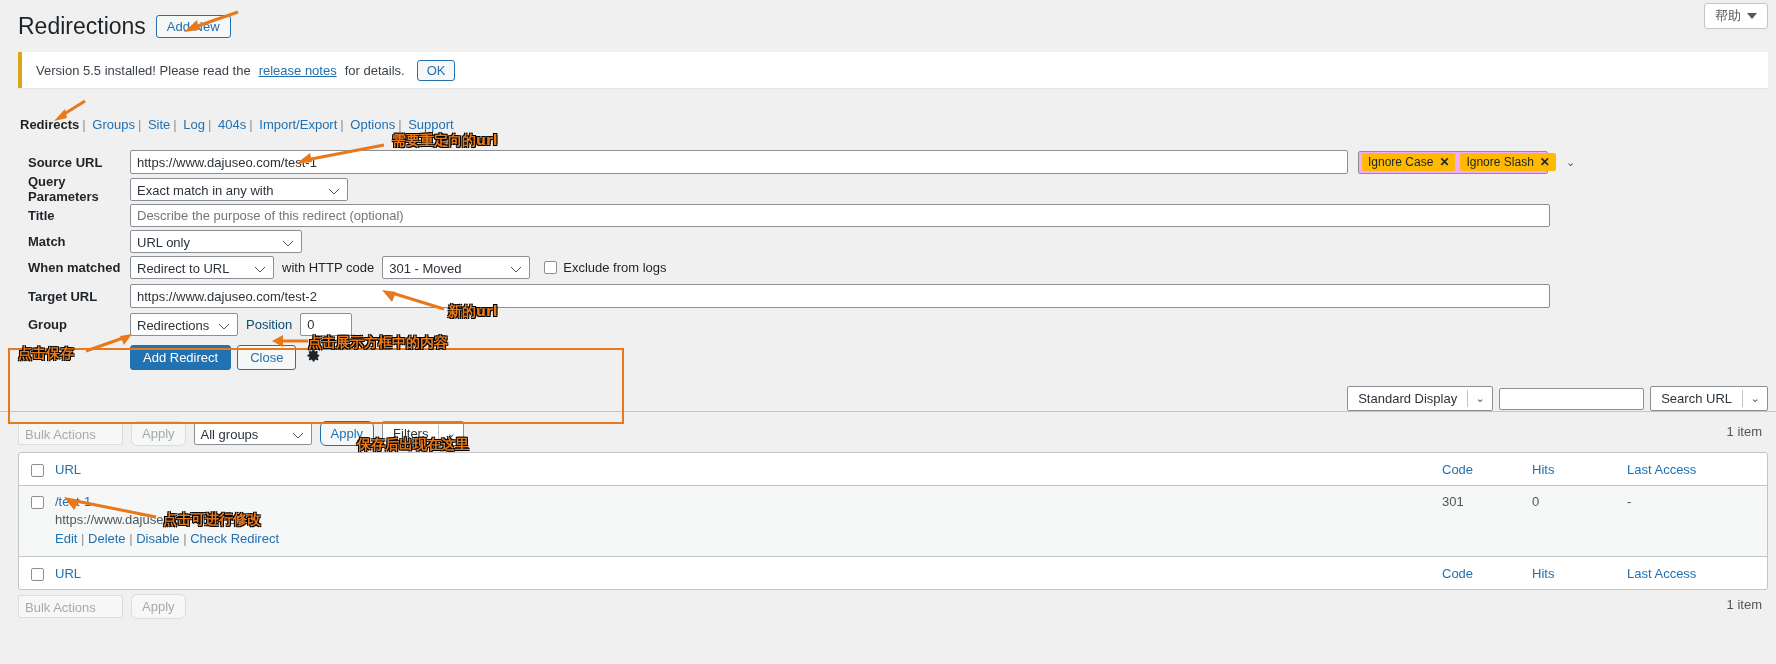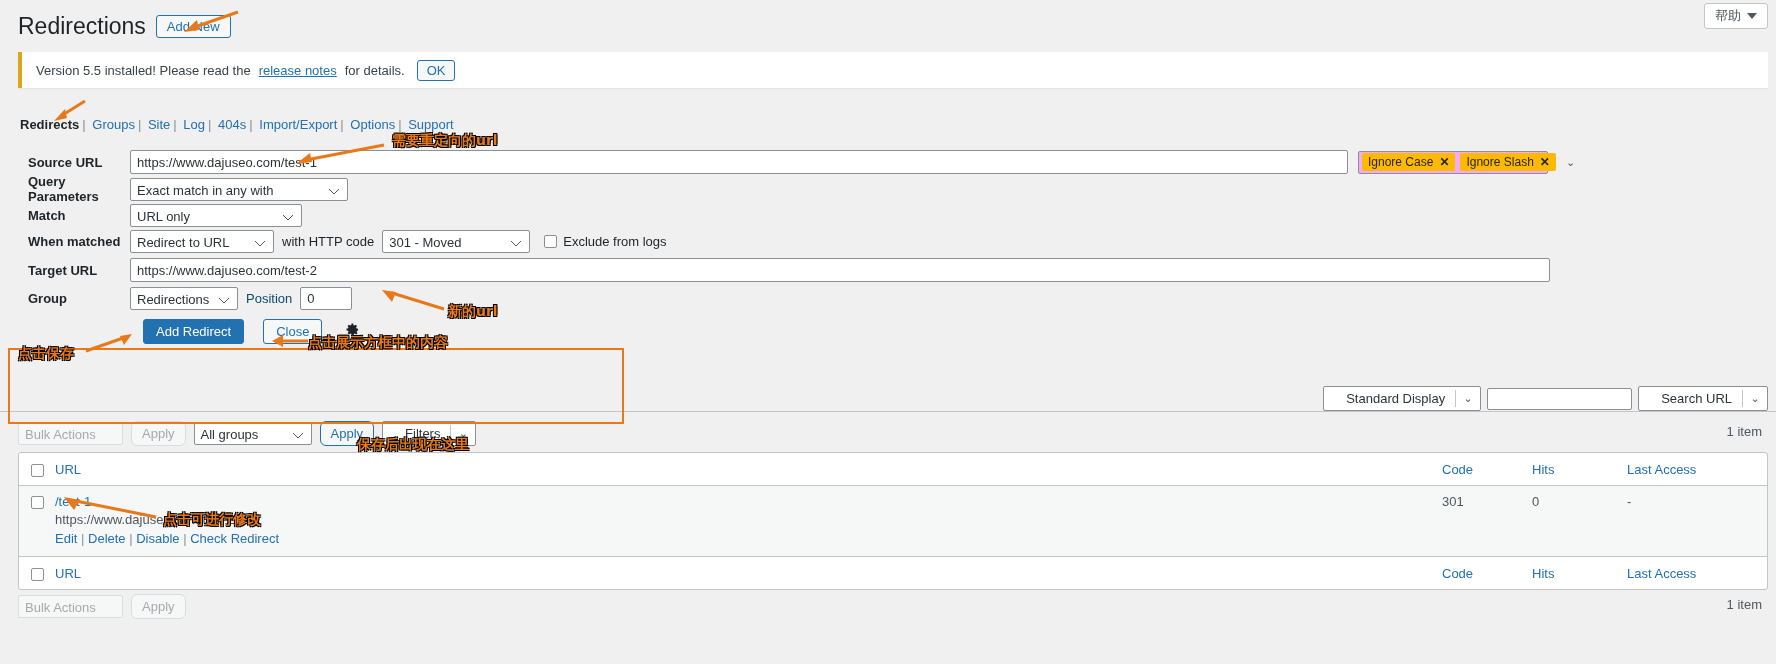--- a/index.html
+++ b/index.html
@@ -105,21 +105,21 @@
   .btn-secondary {
     background:#f6f7f7; border:1px solid #2271b1; color:#2271b1;
     border-radius:3px; padding:4px 12px; font-size:13px; cursor:pointer;
   }
   .gear { font-size:16px; color:#1d2327; cursor:pointer; }
 
   
   .disp-controls { position:absolute; right:8px; top:386px; display:flex; align-items:center; gap:6px; }
   .splitbtn {
     display:flex; align-items:center; height:25px; border:1px solid #8c8f94;
-    background:#fff; border-radius:2px; font-size:13px; color:#2c3338;padding-left:12px;
+    background:#fff; border-radius:2px; font-size:13px; color:#2c3338;
   }
   .splitbtn .lbl { padding:0 10px; white-space:nowrap; }
   .splitbtn .div { width:1px; height:17px; background:#c3c4c7; }
   .splitbtn .cv { width:24px; text-align:center; color:#50575e; font-size:11px; }
   .search-input { width:145px; height:25px; }
 
   
   .hr-line { position:absolute; left:0; top:411px; width:1776px; height:1px; background:#c3c4c7; }
 
   
@@ -215,20 +215,24 @@
     </div>
   </div>
 
   <div class="frow" style="height:26px;">
     <div class="flabel">Query Parameters</div>
     <div class="sel" style="width:218px;line-height:23px;">Exact match in any with</div>
   </div>
 
   <div class="orange-box"></div>
 
+  <div class="frow" style="height:26px;">
+    <div class="flabel">Title</div>
+    <input type="text" class="txt" style="width: 1420px; height: 23px;" placeholder="Describe the purpose of this redirect (optional)">
+  </div>
 
   <div class="frow" style="height:26px;">
     <div class="flabel">Match</div>
     <div class="sel" style="width:172px;line-height:23px;">URL only</div>
   </div>
 
   <div class="frow" style="height:26px;">
     <div class="flabel">When matched</div>
     <div class="sel" style="width:144px;line-height:23px;">Redirect to URL</div>
     <span style="margin:0 8px;font-size:13px;color:#1d2327;">with HTTP code</span>
@@ -244,21 +248,21 @@
     <input type="text" class="txt url-filled" style="width: 1420px; height: 24px;" value="https://www.dajuseo.com/test-2">
   </div>
 
   <div class="frow" style="height:28px;">
     <div class="flabel">Group</div>
     <div class="sel" style="width:108px;line-height:23px;">Redirections</div>
     <span style="margin:0 8px;font-size:13px;color:#0c4a6e;">Position</span>
     <input type="text" class="txt" style="width: 52px; height: 23px;" value="0">
   </div>
 
-  <div class="frow" style="height:32px;margin-top:3px;gap:13px;">
+  <div class="frow" style="height:32px;margin-top:3px;">
     <div class="flabel"></div>
     <button class="btn-primary">Add Redirect</button>
     <button class="btn-secondary" style="margin-left:6px;">Close</button>
     <span class="gear" style="margin-left:10px;">
       <svg width="15" height="15" viewBox="0 0 16 16" aria-hidden="true">
           <path fill="#1d2327" d="M8 5.2a2.8 2.8 0 1 0 0 5.6 2.8 2.8 0 0 0 0-5.6zm0 4.3a1.5 1.5 0 1 1 0-3 1.5 1.5 0 0 1 0 3z"></path>
           <path fill="#1d2327" d="M14 9.1v-2l-1.7-.3a4.6 4.6 0 0 0-.5-1.2l1-1.4-1.4-1.4-1.4 1a4.6 4.6 0 0 0-1.2-.5L8.9 1.6H7l-.3 1.7a4.6 4.6 0 0 0-1.2.5l-1.4-1-1.4 1.4 1 1.4a4.6 4.6 0 0 0-.5 1.2L1.6 7v2l1.7.3c.1.4.3.8.5 1.2l-1 1.4 1.4 1.4 1.4-1c.4.2.8.4 1.2.5l.3 1.7h2l.3-1.7c.4-.1.8-.3 1.2-.5l1.4 1 1.4-1.4-1-1.4c.2-.4.4-.8.5-1.2L14 9.1z"></path>
         </svg>
     </span>
   </div>

